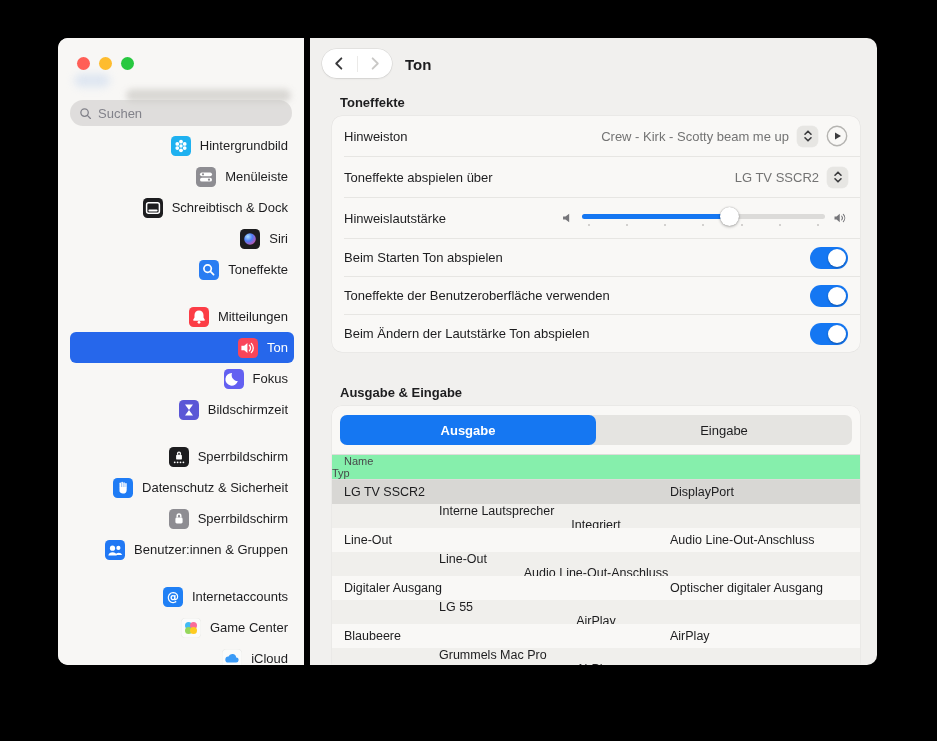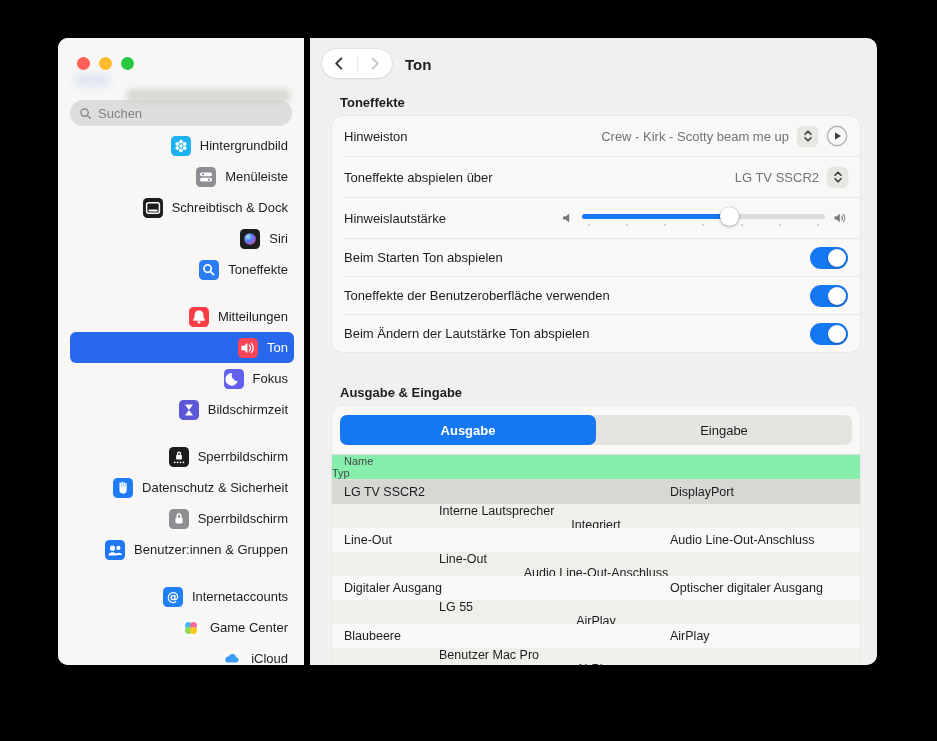--- a/index.html
+++ b/index.html
@@ -487,19 +487,19 @@
         </div>
         <div class="trow alt">
           <span class="tc1">LG 55</span>
           <span class="tc2">AirPlay</span>
         </div>
         <div class="trow">
           <span class="tc1">Blaubeere</span>
           <span class="tc2">AirPlay</span>
         </div>
         <div class="trow alt">
-          <span class="tc1">Benutzer Mac Pro</span>
+          <span class="tc1">Grummels Mac Pro</span>
           <span class="tc2">AirPlay</span>
         </div>
       </div>
     </div>
   </main>
 </div>
 
 </body></html>

